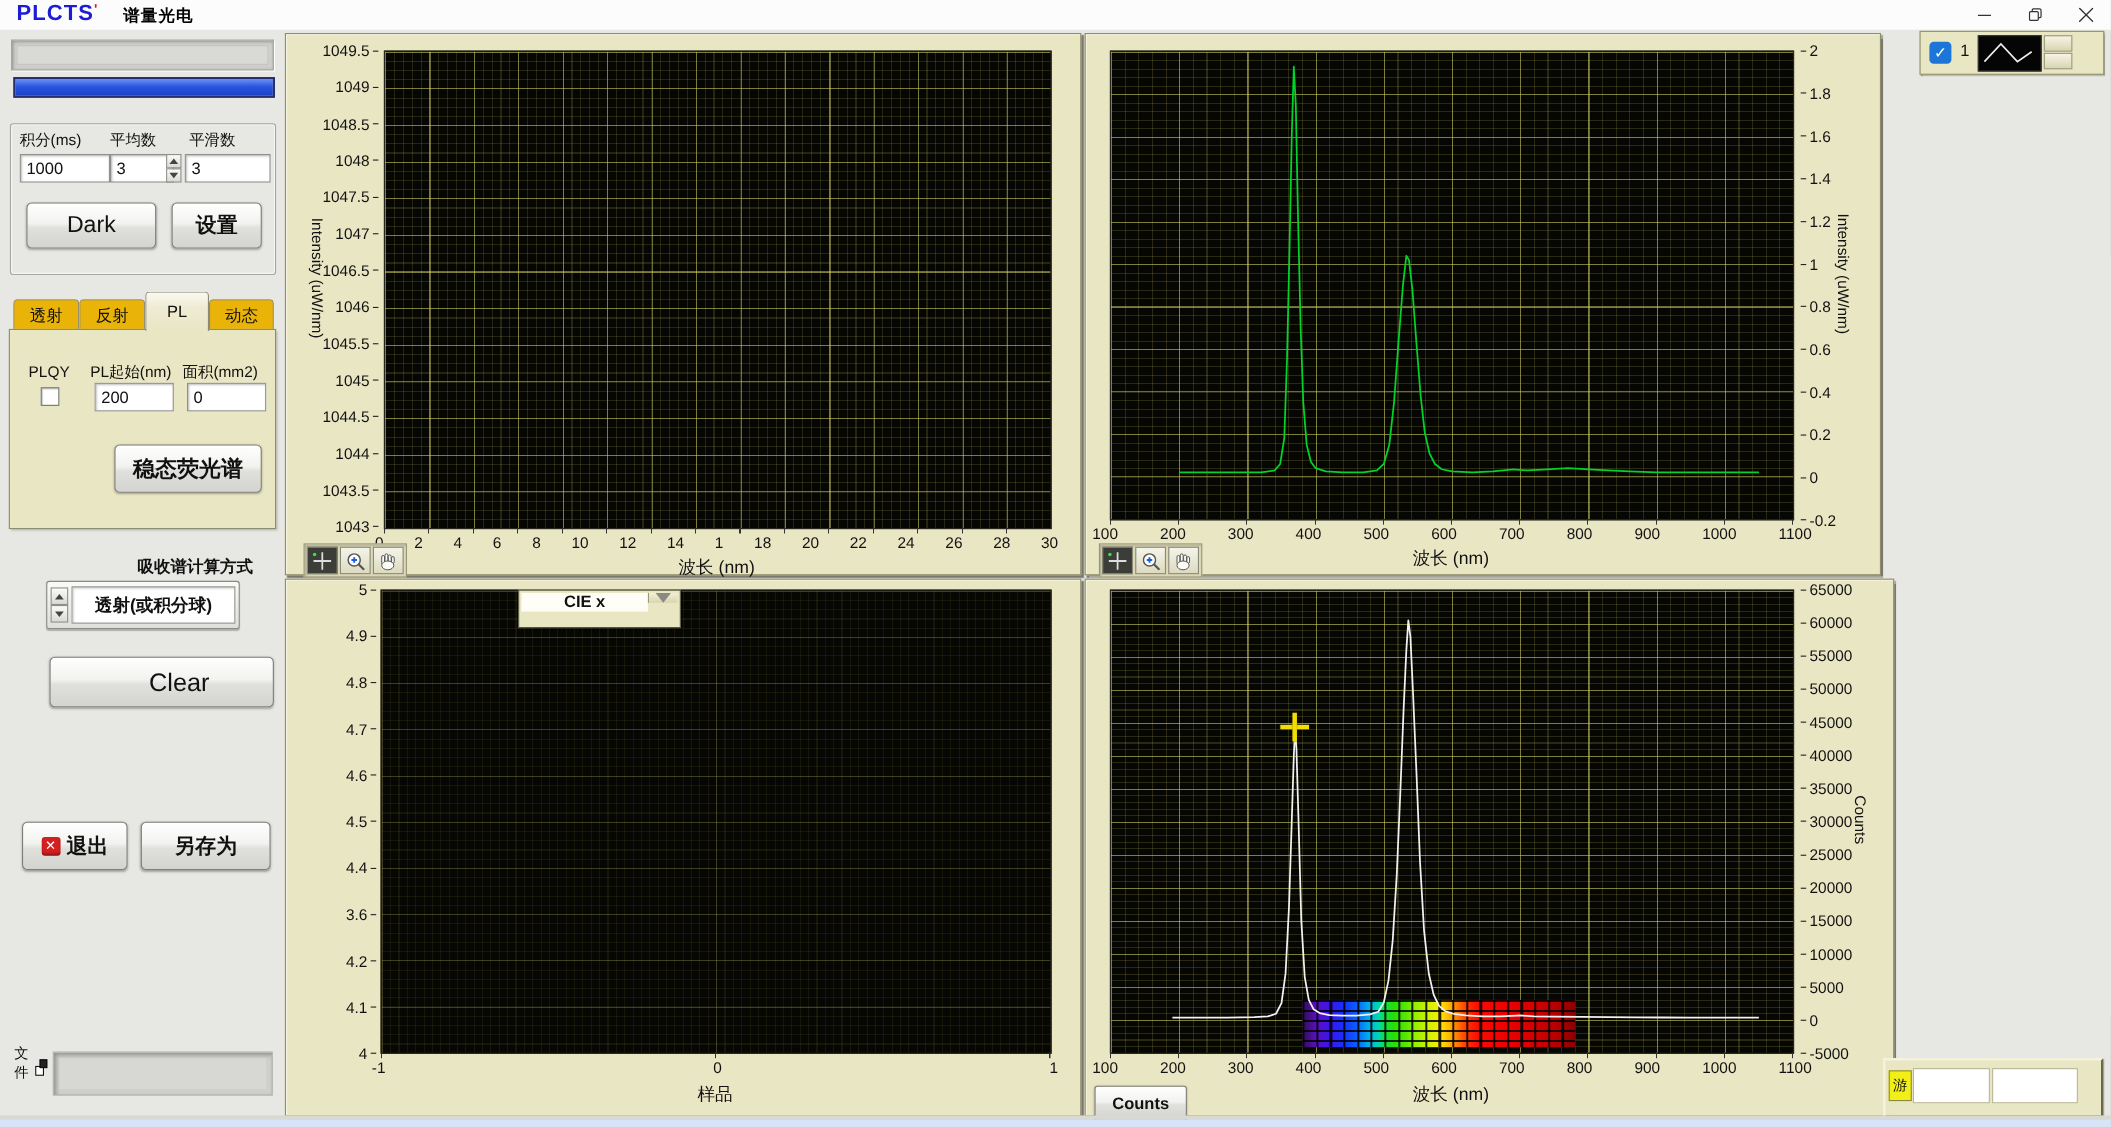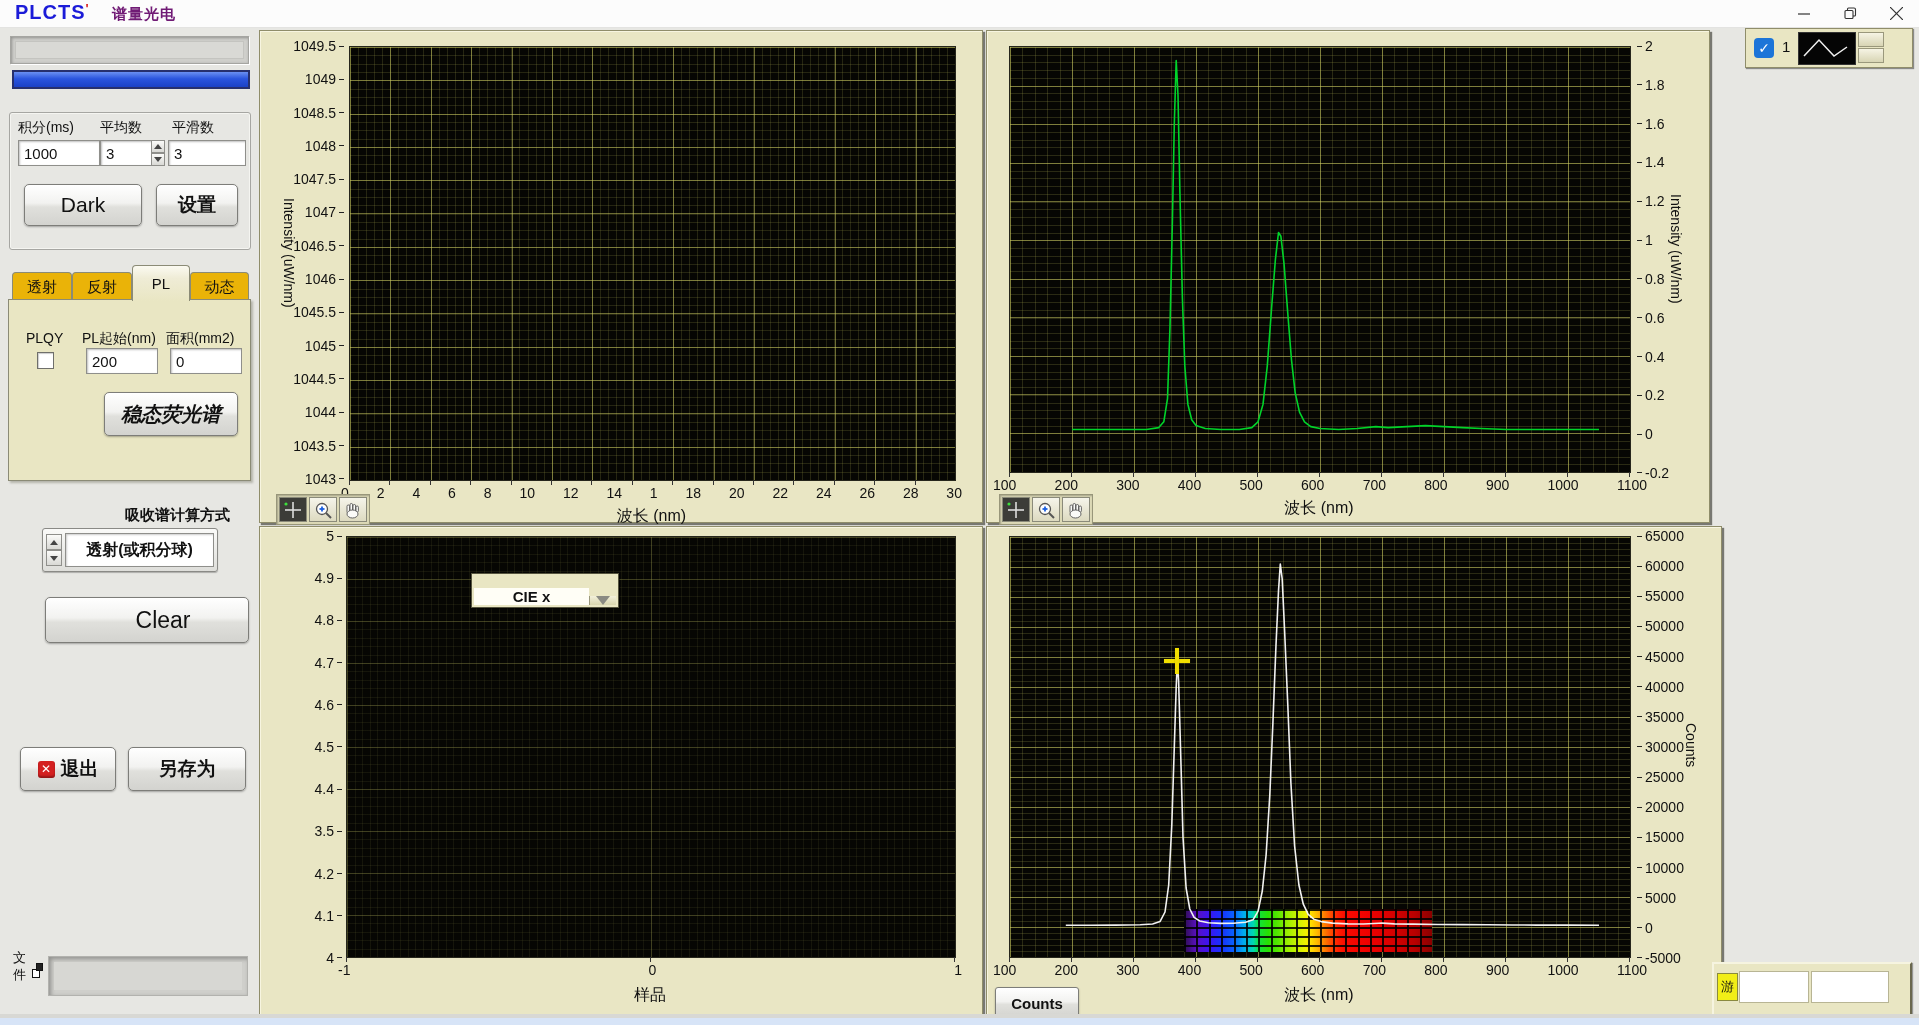--- a/index.html
+++ b/index.html
@@ -2,21 +2,21 @@
 <html><head>
 <meta charset="utf-8">
 <style>
   html,body{margin:0;padding:0;background:#bfbfbb;}
   .app{position:relative;width:1919px;height:1025px;background:#e7e7e3;overflow:hidden;
        font-family:"Liberation Sans","DejaVu Sans",sans-serif;color:#111;}
   
   .titlebar{position:absolute;left:0;top:0;width:1919px;height:27px;background:#fcfcfc;border-bottom:1px solid #e3e3e1;}
   .logo{position:absolute;left:15px;top:1px;font-size:20px;font-weight:bold;color:#1b1bd8;letter-spacing:1px;}
   .logo .acc{color:#d81818;font-size:13px;vertical-align:top;}
-  .logo-cn{position:absolute;left:112px;top:5px;font-size:15px;font-weight:bold;color:#701a75;letter-spacing:1px;}
+  .logo-cn{position:absolute;left:112px;top:5px;font-size:15px;font-weight:bold;color:#000000;letter-spacing:1px;}
   .win-btn{position:absolute;top:0;width:46px;height:27px;display:flex;align-items:center;justify-content:center;}
   .win-btn svg{display:block;}
   
   .btn{position:absolute;display:flex;align-items:center;justify-content:center;gap:6px;
        border:1px solid #7d7d79;border-radius:5px;color:#111;
        background:linear-gradient(to bottom,#ffffff,#f2f2f0 45%,#e0e0dc 55%,#d3d3cf);
        box-shadow:0 1px 2px rgba(0,0,0,.3), inset 0 1px 0 #fff;}
   .field{position:absolute;background:#fff;border:1px solid #8f8f8b;box-shadow:inset 1px 1px 2px rgba(0,0,0,.25);
          font-size:15px;display:flex;align-items:center;padding:0 5px;height:24px;}
   .lbl{position:absolute;font-size:14px;white-space:nowrap;}
@@ -89,22 +89,22 @@
   .tb-a{background:repeating-linear-gradient(to right,#333 0 1px,transparent 1px 40.4px);}
   .tb-b{background:repeating-linear-gradient(to right,#333 0 1px,transparent 1px 62px);}
   .tb-c{background:repeating-linear-gradient(to right,#333 0 1px,transparent 1px 304px);}
   .xtitle{position:absolute;text-align:center;font-size:16px;}
   .vtext{position:absolute;transform-origin:0 0;transform:rotate(90deg);font-size:14px;white-space:nowrap;}
   .palette{position:absolute;display:flex;gap:2px;background:#dcd9b6;border:1px solid #98967a;padding:2px;
            box-shadow:inset 1px 1px 2px rgba(0,0,0,.25);}
   .pal-btn{width:26px;height:23px;border:1px solid #8a8a7a;display:flex;align-items:center;justify-content:center;
            background:linear-gradient(#f5f4ea,#dddac0);}
   .pal-btn.dark{background:#3c3c38;}
-  .plot-combo{position:absolute;display:flex;align-items:flex-end;background:#e9e6c3;border:1px solid #55543e;
-              box-shadow:1px 1px 0 rgba(0,0,0,.5);padding:2px;z-index:5;margin-top:37px;}
+  .plot-combo{position:absolute;display:flex;align-items:flex-start;background:#e9e6c3;border:1px solid #55543e;
+              box-shadow:1px 1px 0 rgba(0,0,0,.5);padding:2px;z-index:5;}
   .plot-combo .val{flex:1;background:#fffef6;display:flex;align-items:center;justify-content:center;
                    font-size:15px;font-weight:bold;}
   .plot-combo .dd{width:26px;display:flex;align-items:center;justify-content:center;background:linear-gradient(#f2f0da,#d8d5ae);
                   border-left:1px solid #9a987c;}
   .dd-tri{width:0;height:0;border-left:7px solid transparent;border-right:7px solid transparent;border-top:9px solid #8a8a82;}
   .colorbar{position:absolute;z-index:1;}
   .colorbar-grid{position:absolute;left:0;top:0;right:0;bottom:0;background-image:
       repeating-linear-gradient(to right, rgba(0,0,0,.85) 0 2px, transparent 2px 12.4px),
       repeating-linear-gradient(to bottom, rgba(0,0,0,.85) 0 2px, transparent 2px 9px);}
   .plot svg{position:absolute;left:0;top:0;z-index:2;}
@@ -181,21 +181,21 @@
   <div class="tab" style="left:72px;width:58px;">反射</div>
   <div class="tab active" style="left:132px;width:56px;">PL</div>
   <div class="tab" style="left:190px;width:57px;">动态</div>
   <div class="tabpanel"></div>
   <div class="lbl" style="left:26px;top:330px;z-index:3;">PLQY</div>
   <div class="checkbox-plain" style="left:37px;top:352px;z-index:3;"></div>
   <div class="lbl" style="left:82px;top:330px;z-index:3;">PL起始(nm)</div>
   <div class="field" style="left:86px;top:348px;width:60px;z-index:3;">200</div>
   <div class="lbl" style="left:166px;top:330px;z-index:3;">面积(mm2)</div>
   <div class="field" style="left:170px;top:348px;width:60px;z-index:3;">0</div>
-  <div class="btn" style="left:104px;top:392px;width:132px;height:42px;font-size:20px;font-weight:bold;z-index:3;font-style:italic;">稳态荧光谱</div>
+  <div class="btn" style="left:104px;top:404px;width:132px;height:42px;font-size:20px;font-weight:bold;z-index:3;">稳态荧光谱</div>
 
   <div class="lbl" style="left:30px;top:506px;width:200px;text-align:right;font-size:15px;font-weight:bold;">吸收谱计算方式</div>
   <div class="combo">
     <div class="spin2">
       <b>
           <i class="tri-up"></i>
         </b>
       <b>
           <i class="tri-dn"></i>
         </b>
@@ -360,21 +360,21 @@
 
   <div class="panel" style="left:259px;top:526px;width:722px;height:487px;">
     <div class="ycol yl" style="left:24px;top:2px;width:58px;height:436px;">
         <span class="tick">5</span>
         <span class="tick">4.9</span>
         <span class="tick">4.8</span>
         <span class="tick">4.7</span>
         <span class="tick">4.6</span>
         <span class="tick">4.5</span>
         <span class="tick">4.4</span>
-        <span class="tick">3.5</span>
+        <span class="tick">3.6</span>
         <span class="tick">4.2</span>
         <span class="tick">4.1</span>
         <span class="tick">4</span>
       </div>
     <div class="plot grid-c" style="left:86px;top:9px;width:608px;height:420px;"></div>
     <div class="plot-combo" style="left:211px;top:9px;width:142px;height:29px;">
       <div class="val">CIE x</div>
       <div class="dd">
           <i class="dd-tri"></i>
         </div>

